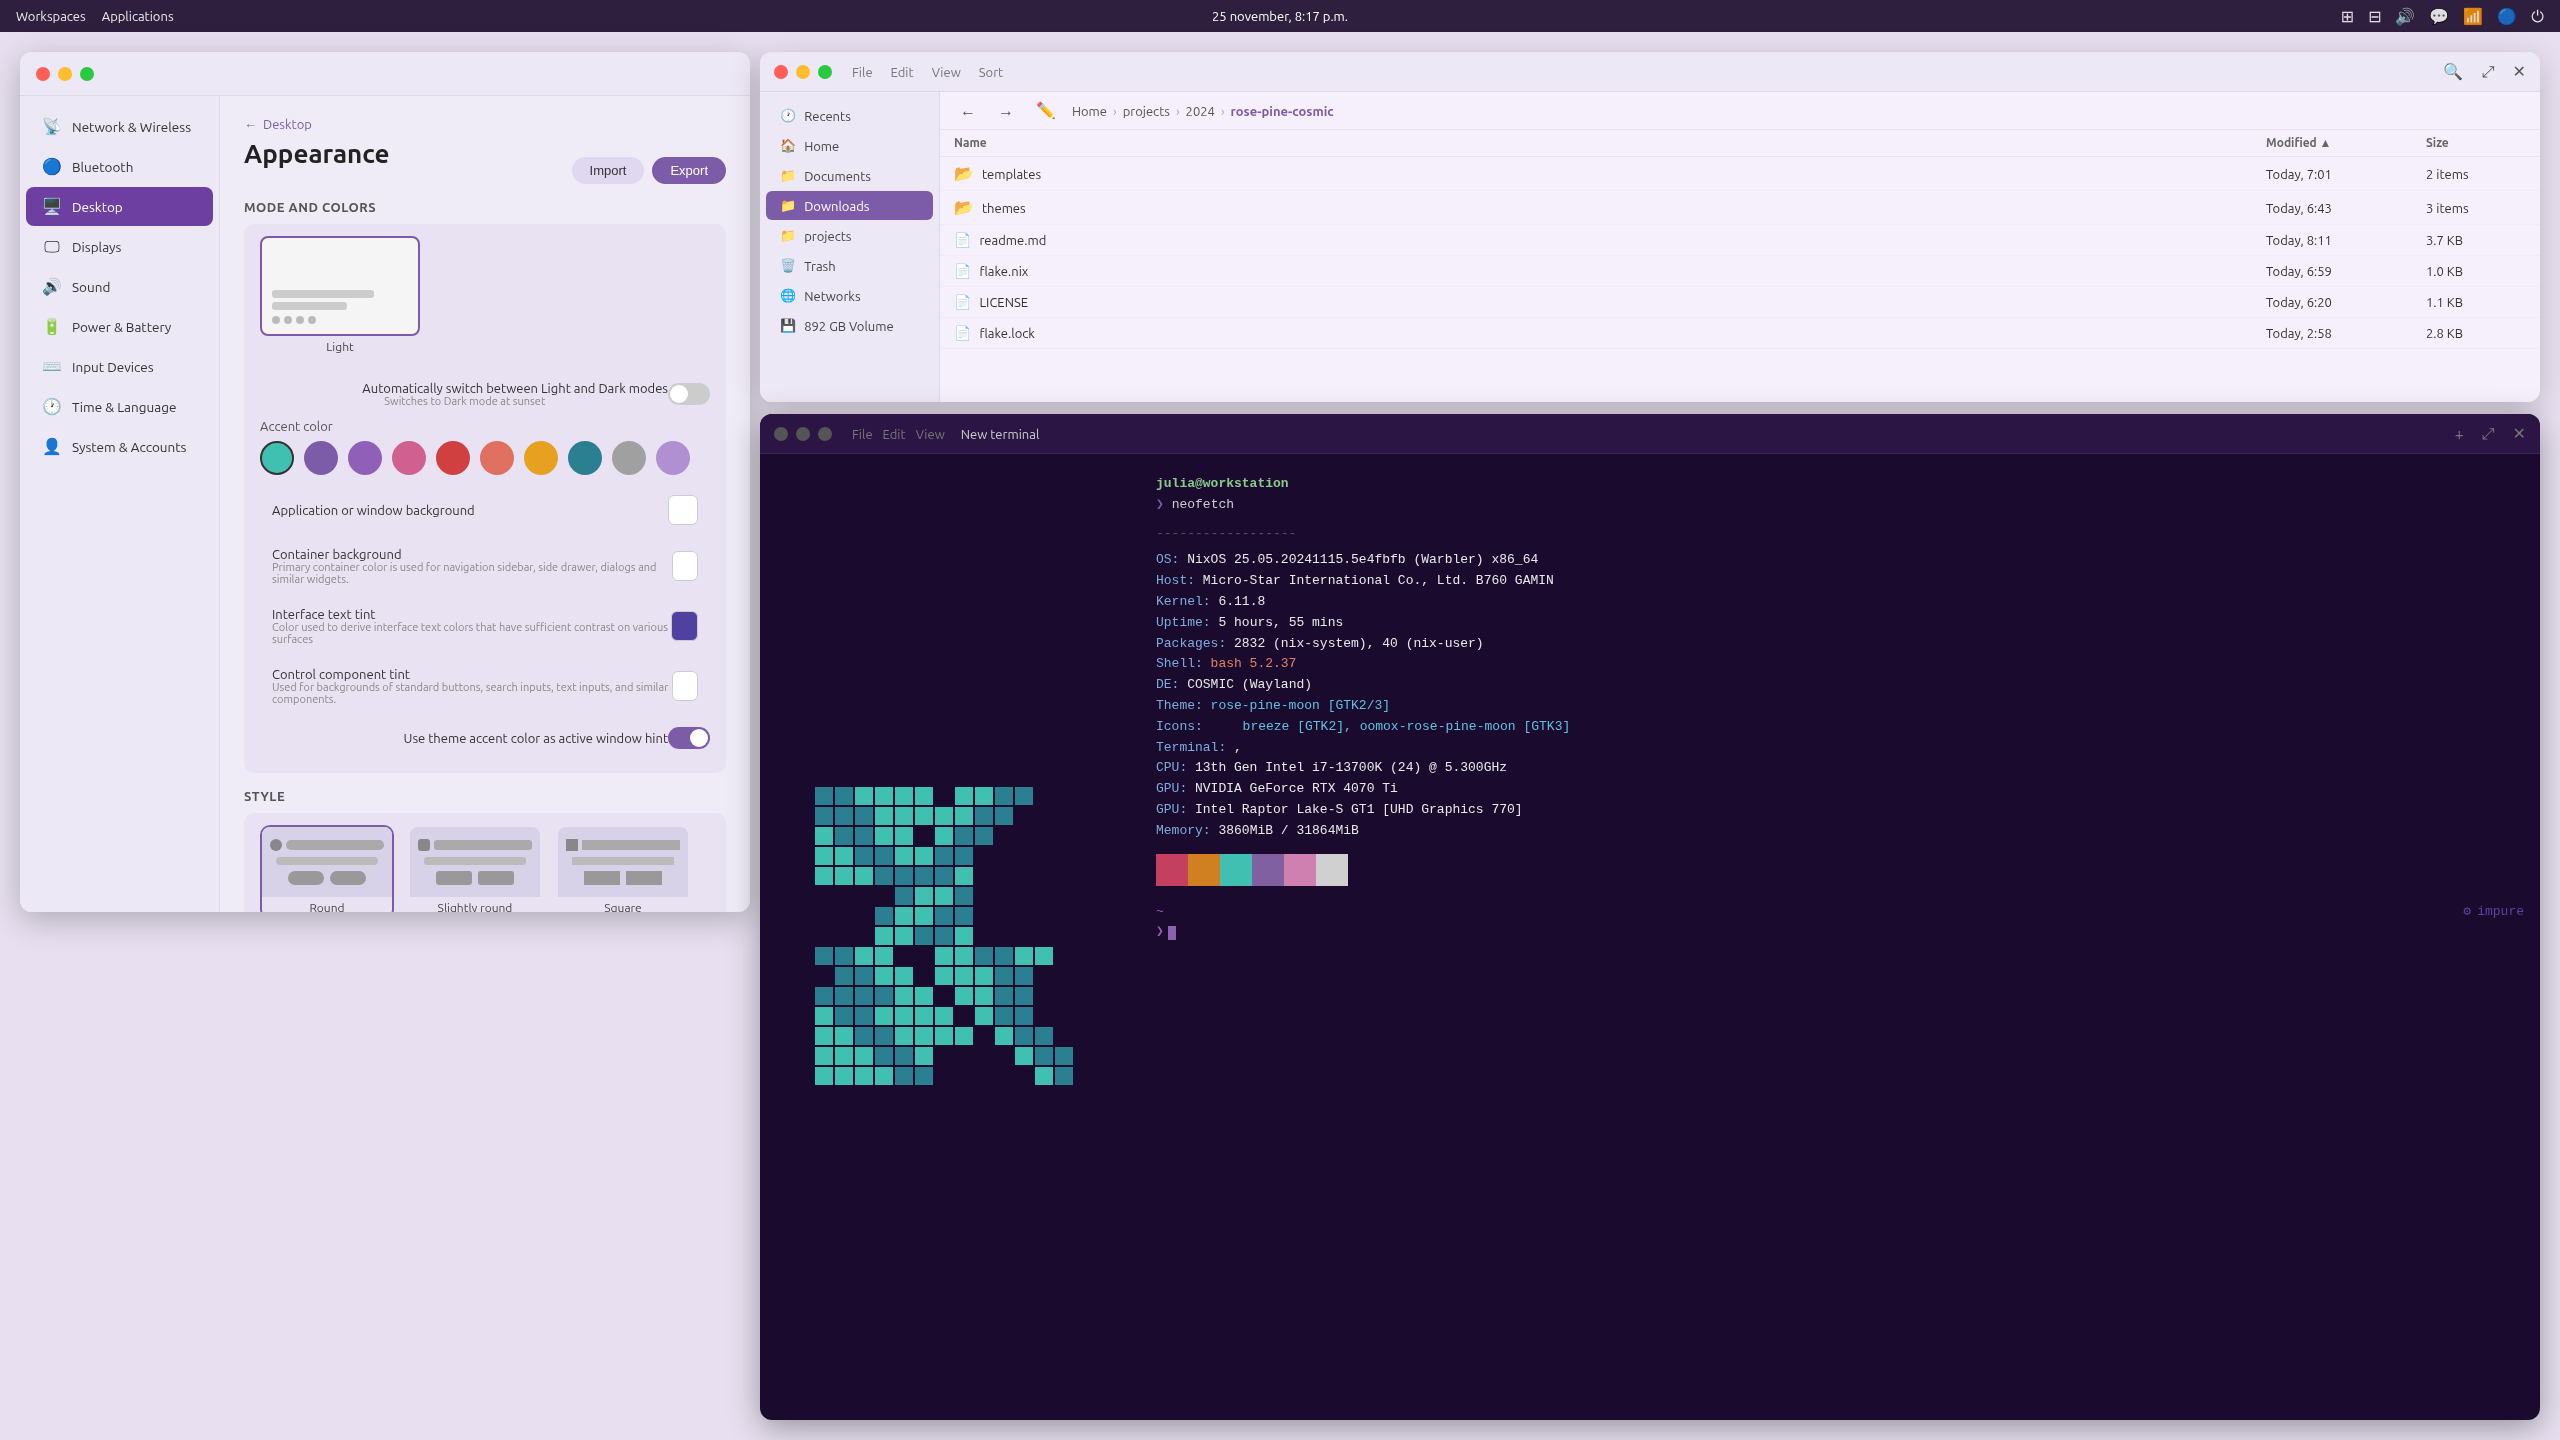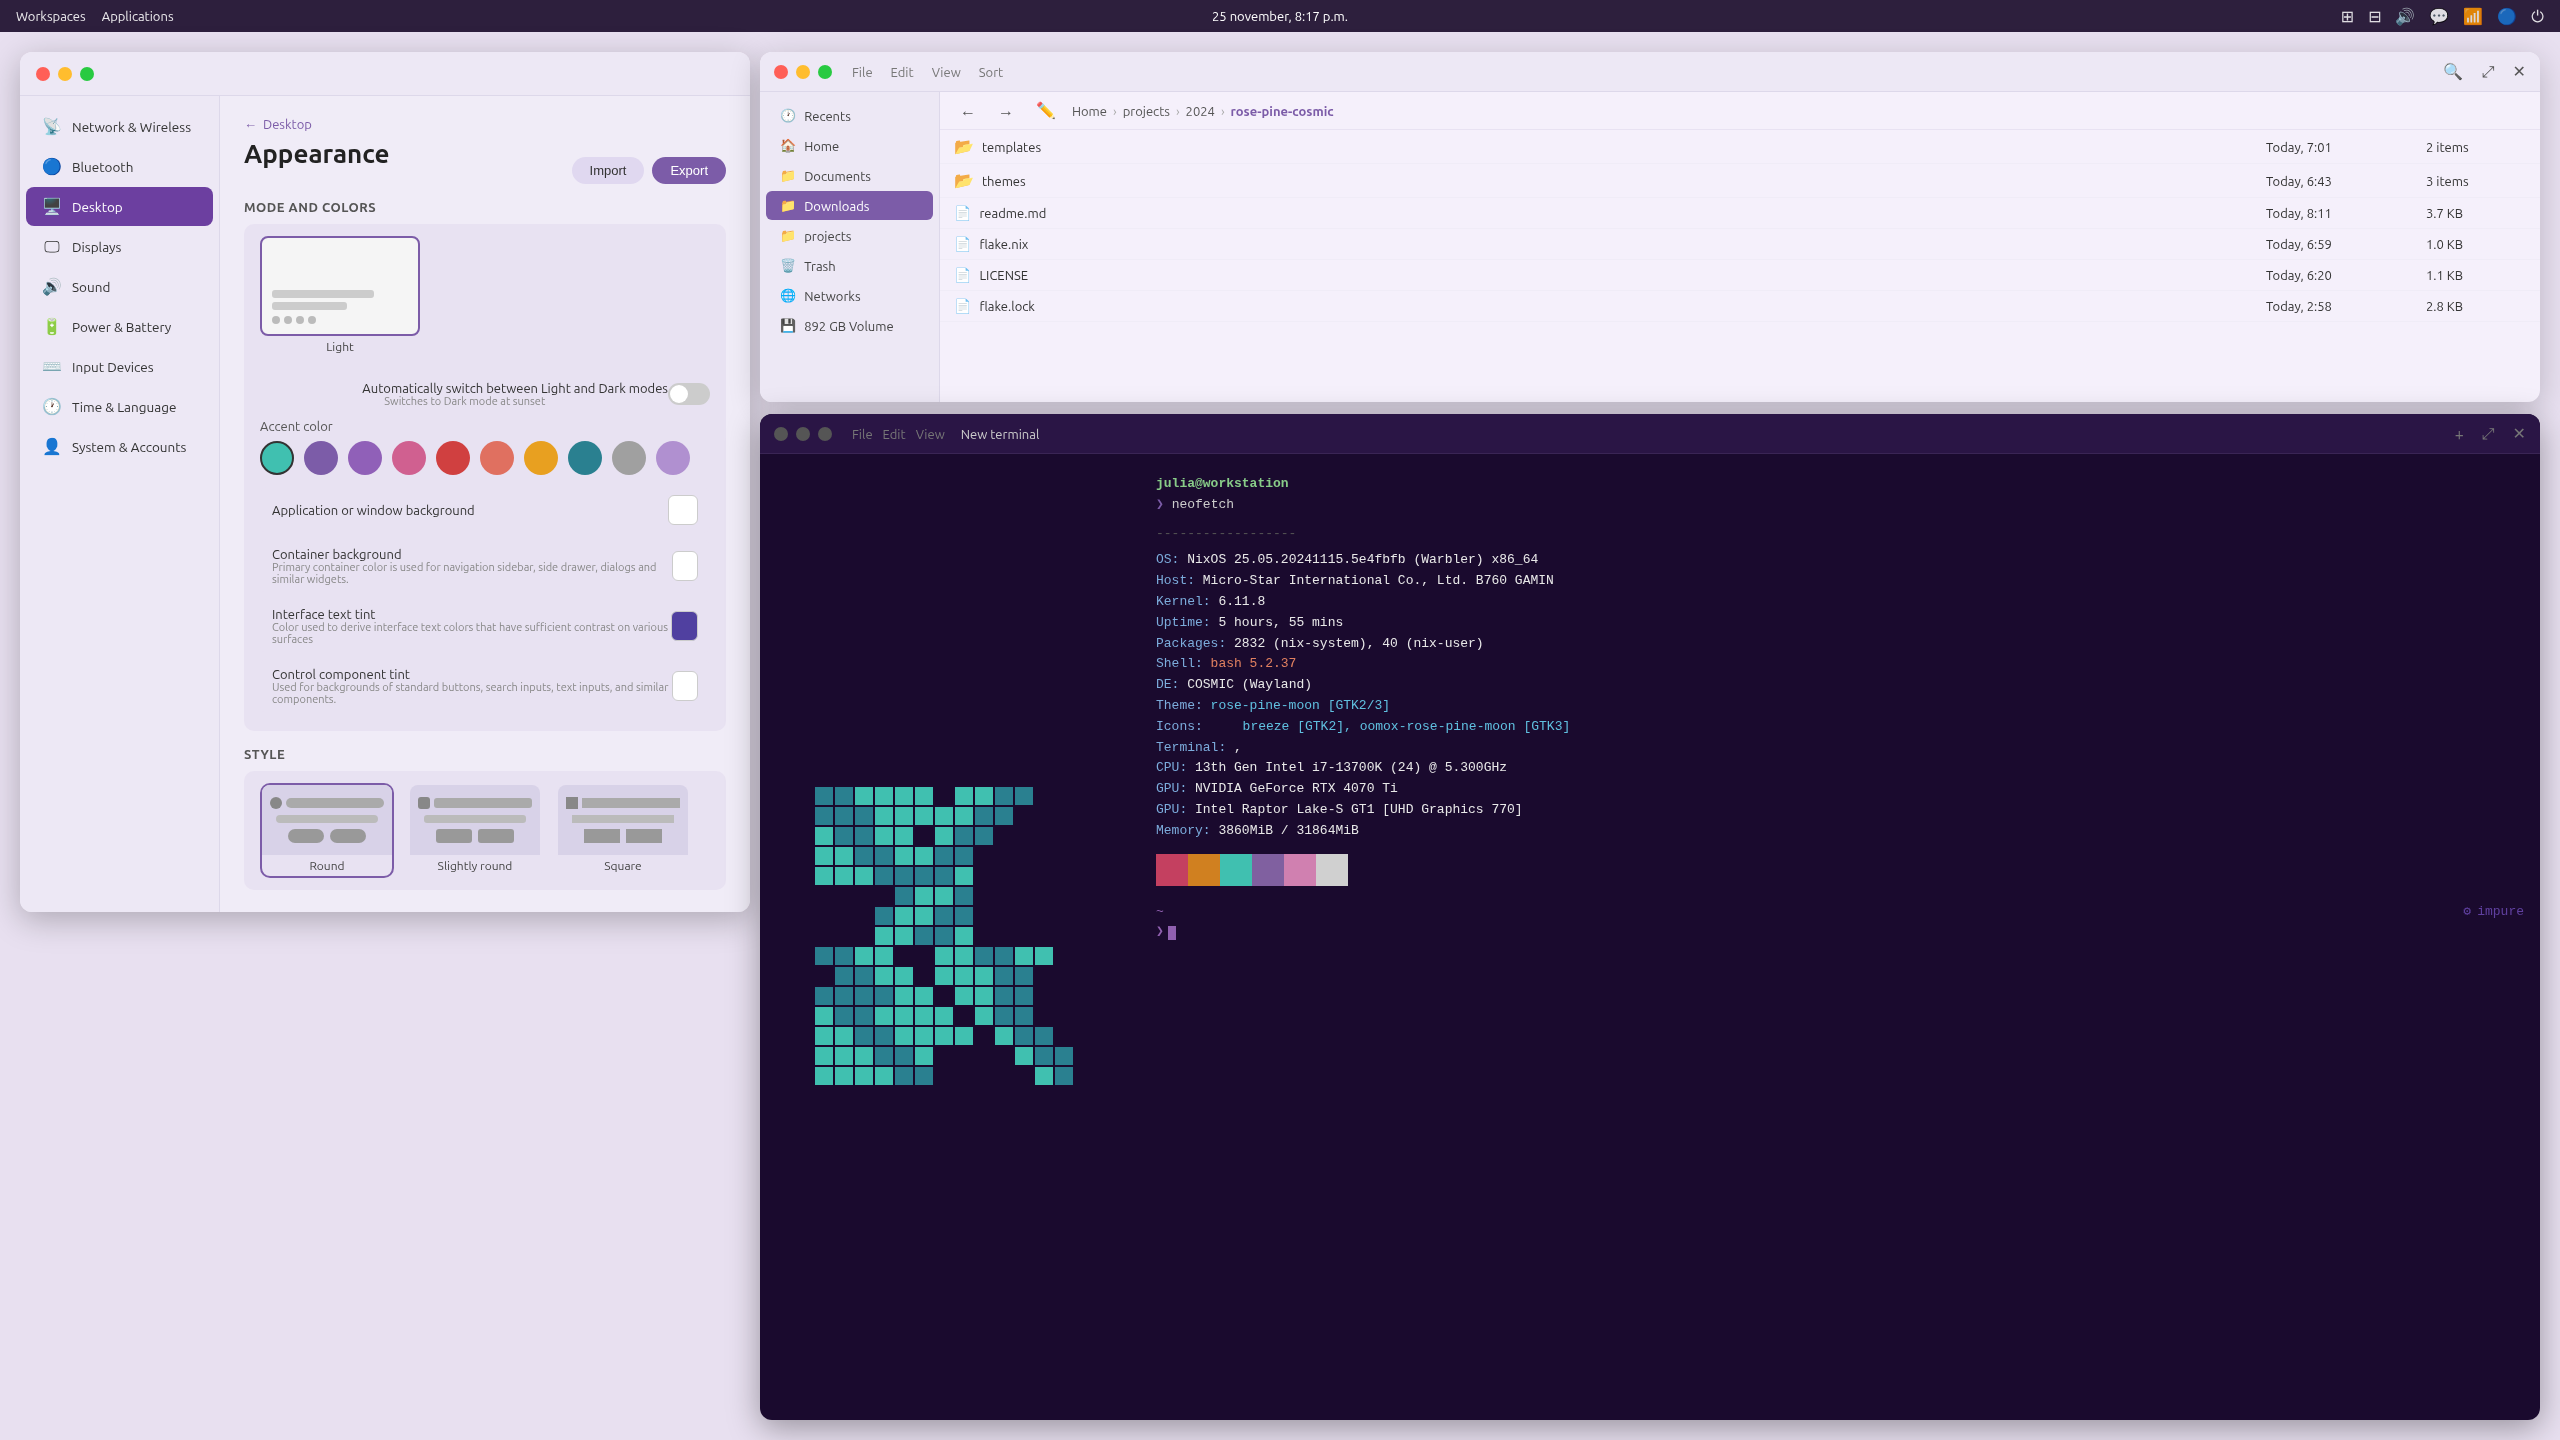--- a/index.html
+++ b/index.html
@@ -536,20 +536,26 @@
             <div class="color-swatch" style="background:#5040a0;"></div>
           </div>
           <div class="color-row">
             <div class="color-row-text">
               <div class="main">Control component tint</div>
               <div class="sub">Used for backgrounds of standard buttons, search inputs, text inputs, and similar components.</div>
             </div>
             <div class="color-swatch" style="background:#ffffff;"></div>
           </div>
 
+          <div class="toggle-row">
+            <div class="toggle-row-text">
+              <div class="main">Use theme accent color as active window hint</div>
+            </div>
+            <div class="toggle on"></div>
+          </div>
         </div>
 
         <div class="section-title">Style</div>
         <div class="section-box">
           <div class="style-cards">
 
             <div style="text-align:center;border:2px solid #7c5ca8;border-radius:10px;overflow:hidden;background:#e8e2f2;">
               <div style="width:130px;height:70px;background:#d8d2e8;display:flex;flex-direction:column;align-items:center;justify-content:center;padding:8px;gap:6px;">
                 <div style="display:flex;align-items:center;gap:4px;width:100%;">
                   <div style="width:12px;height:12px;background:#888;border-radius:50%;"></div>
@@ -661,20 +667,25 @@
             <div class="fm-path">
               <span class="crumb">Home</span>
               <span class="sep">›</span>
               <span class="crumb">projects</span>
               <span class="sep">›</span>
               <span class="crumb">2024</span>
               <span class="sep">›</span>
               <span class="crumb active">rose-pine-cosmic</span>
             </div>
           </div>
+          <div class="fm-table-header">
+            <span>Name</span>
+            <span>Modified ▲</span>
+            <span>Size</span>
+          </div>
 
           <div class="fm-row">
             <div class="fm-file-cell">
               <span class="fm-folder-icon">📂</span>
               <span>templates</span>
             </div>
             <span>Today, 7:01</span>
             <span>2 items</span>
           </div>
           <div class="fm-row">

